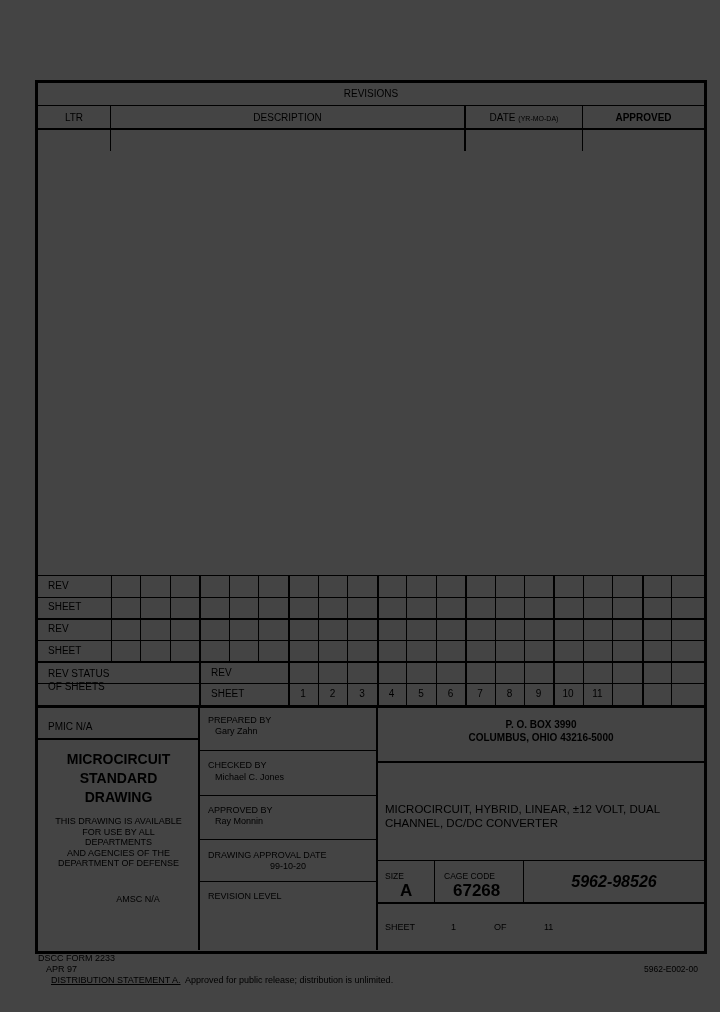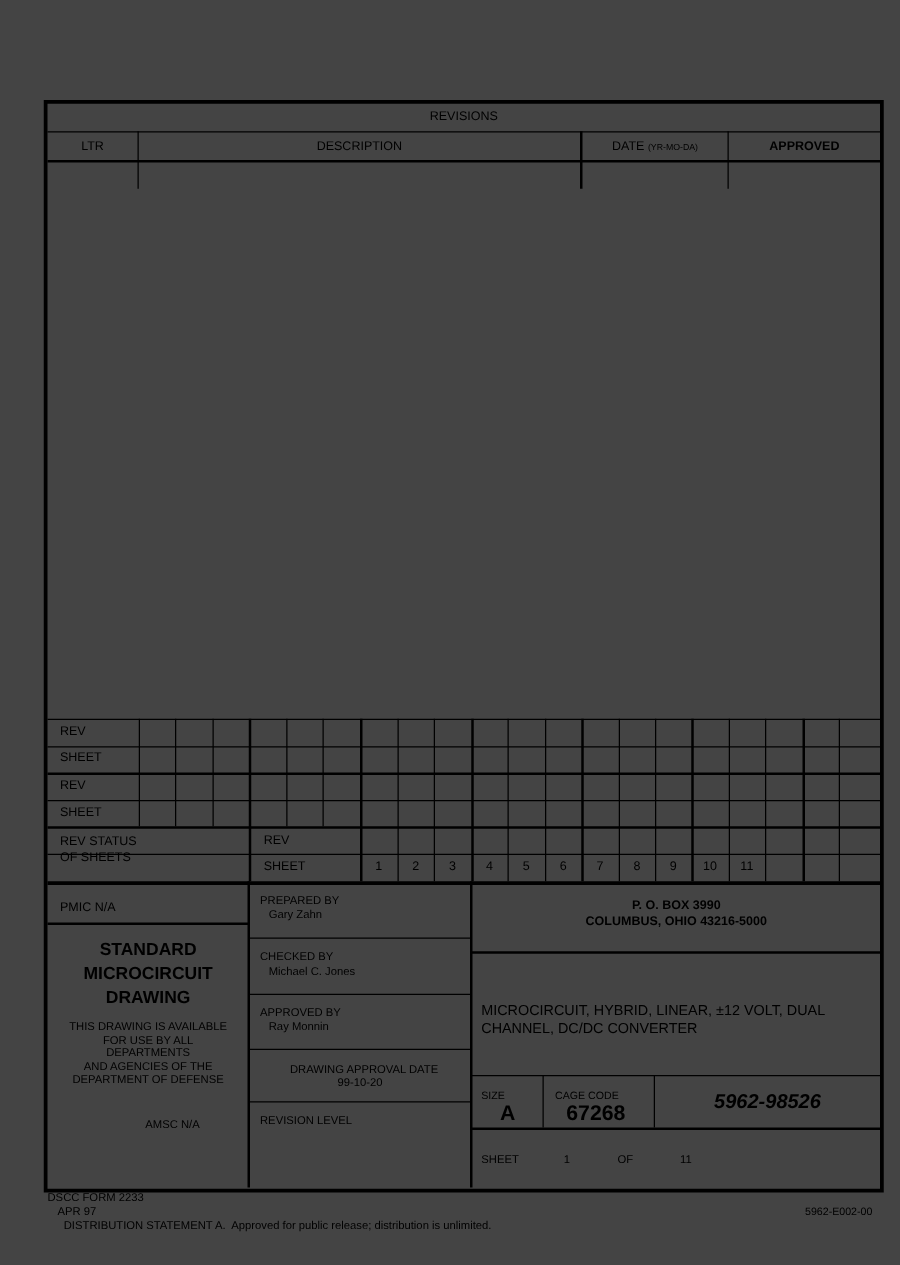--- a/index.html
+++ b/index.html
@@ -88,22 +88,22 @@
 <div class="t c" style="left:553px;top:688px;width:30px;">10</div>
 <div class="t c" style="left:583px;top:688px;width:29px;">11</div>
 
 <div class="hl" style="left:198px;top:705px;width:2px;height:245px;"></div>
 <div class="hl" style="left:376px;top:705px;width:2px;height:245px;"></div>
 
 <div class="t" style="left:48px;top:721px;">PMIC N/A</div>
 <div class="hl" style="left:38px;top:738px;width:161px;height:2px;"></div>
 
 <div class="t c b" style="left:38px;top:750px;width:161px;font-size:14px;line-height:19px;">
+  <div>MICROCIRCUIT</div>
   <div>STANDARD</div>
-  <div>MICROCIRCUIT</div>
   <div>DRAWING</div>
 </div>
 <div class="t c" style="left:38px;top:816px;width:161px;font-size:9px;line-height:10.5px;">
   <div>THIS DRAWING IS AVAILABLE</div>
   <div>FOR USE BY ALL</div>
   <div>DEPARTMENTS</div>
   <div>AND AGENCIES OF THE</div>
   <div>DEPARTMENT OF DEFENSE</div>
 </div>
 <div class="t c" style="left:38px;top:893px;width:104px;font-size:9px;margin-left:48px;">AMSC N/A</div>
@@ -113,21 +113,21 @@
 <div class="hl" style="left:199px;top:750px;width:178px;height:1px;"></div>
 
 <div class="t" style="left:208px;top:759px;font-size:9px;">CHECKED BY</div>
 <div class="t" style="left:215px;top:771px;font-size:9px;">Michael C. Jones</div>
 <div class="hl" style="left:199px;top:795px;width:178px;height:1px;"></div>
 
 <div class="t" style="left:208px;top:804px;font-size:9px;">APPROVED BY</div>
 <div class="t" style="left:215px;top:815px;font-size:9px;">Ray Monnin</div>
 <div class="hl" style="left:199px;top:839px;width:178px;height:1px;"></div>
 
-<div class="t" style="left:208px;top:849px;font-size:9px;margin-left:24px;">DRAWING APPROVAL DATE</div>
+<div class="t" style="left:208px;top:849px;font-size:9px;">DRAWING APPROVAL DATE</div>
 <div class="t" style="left:270px;top:860px;font-size:9px;">99-10-20</div>
 <div class="hl" style="left:199px;top:881px;width:178px;height:1px;"></div>
 
 <div class="t" style="left:208px;top:890px;font-size:9px;">REVISION LEVEL</div>
 
 <div class="t c b" style="left:378px;top:718px;width:326px;font-size:10px;line-height:13px;">
   <div>P. O. BOX 3990</div>
   <div>COLUMBUS, OHIO  43216-5000</div>
 </div>
 <div class="hl" style="left:377px;top:761px;width:327px;height:2px;"></div>
@@ -152,15 +152,15 @@
 <div class="hl" style="left:377px;top:902px;width:327px;height:2px;"></div>
 
 <div class="t" style="left:385px;top:921px;font-size:9px;">SHEET</div>
 <div class="t" style="left:451px;top:921px;font-size:9px;">1</div>
 <div class="t" style="left:494px;top:921px;font-size:9px;">OF</div>
 <div class="t" style="left:544px;top:921px;font-size:9px;">11</div>
 
 <div class="t" style="left:38px;top:953px;font-size:9px;line-height:11px;">DSCC FORM 2233</div>
 <div class="t" style="left:46px;top:964px;font-size:9px;line-height:11px;">APR 97</div>
 <div class="t" style="left:51px;top:975px;font-size:9px;line-height:11px;">
-  <span style="">DISTRIBUTION STATEMENT A.</span><span style="white-space:pre;">  Approved for public release; distribution is unlimited.</span>
+  <span style="text-decoration:underline;">DISTRIBUTION STATEMENT A.</span><span style="white-space:pre;">  Approved for public release; distribution is unlimited.</span>
 </div>
 <div class="t" style="left:644px;top:964px;font-size:8.5px;line-height:11px;">5962-E002-00</div>
 
 </body></html>

